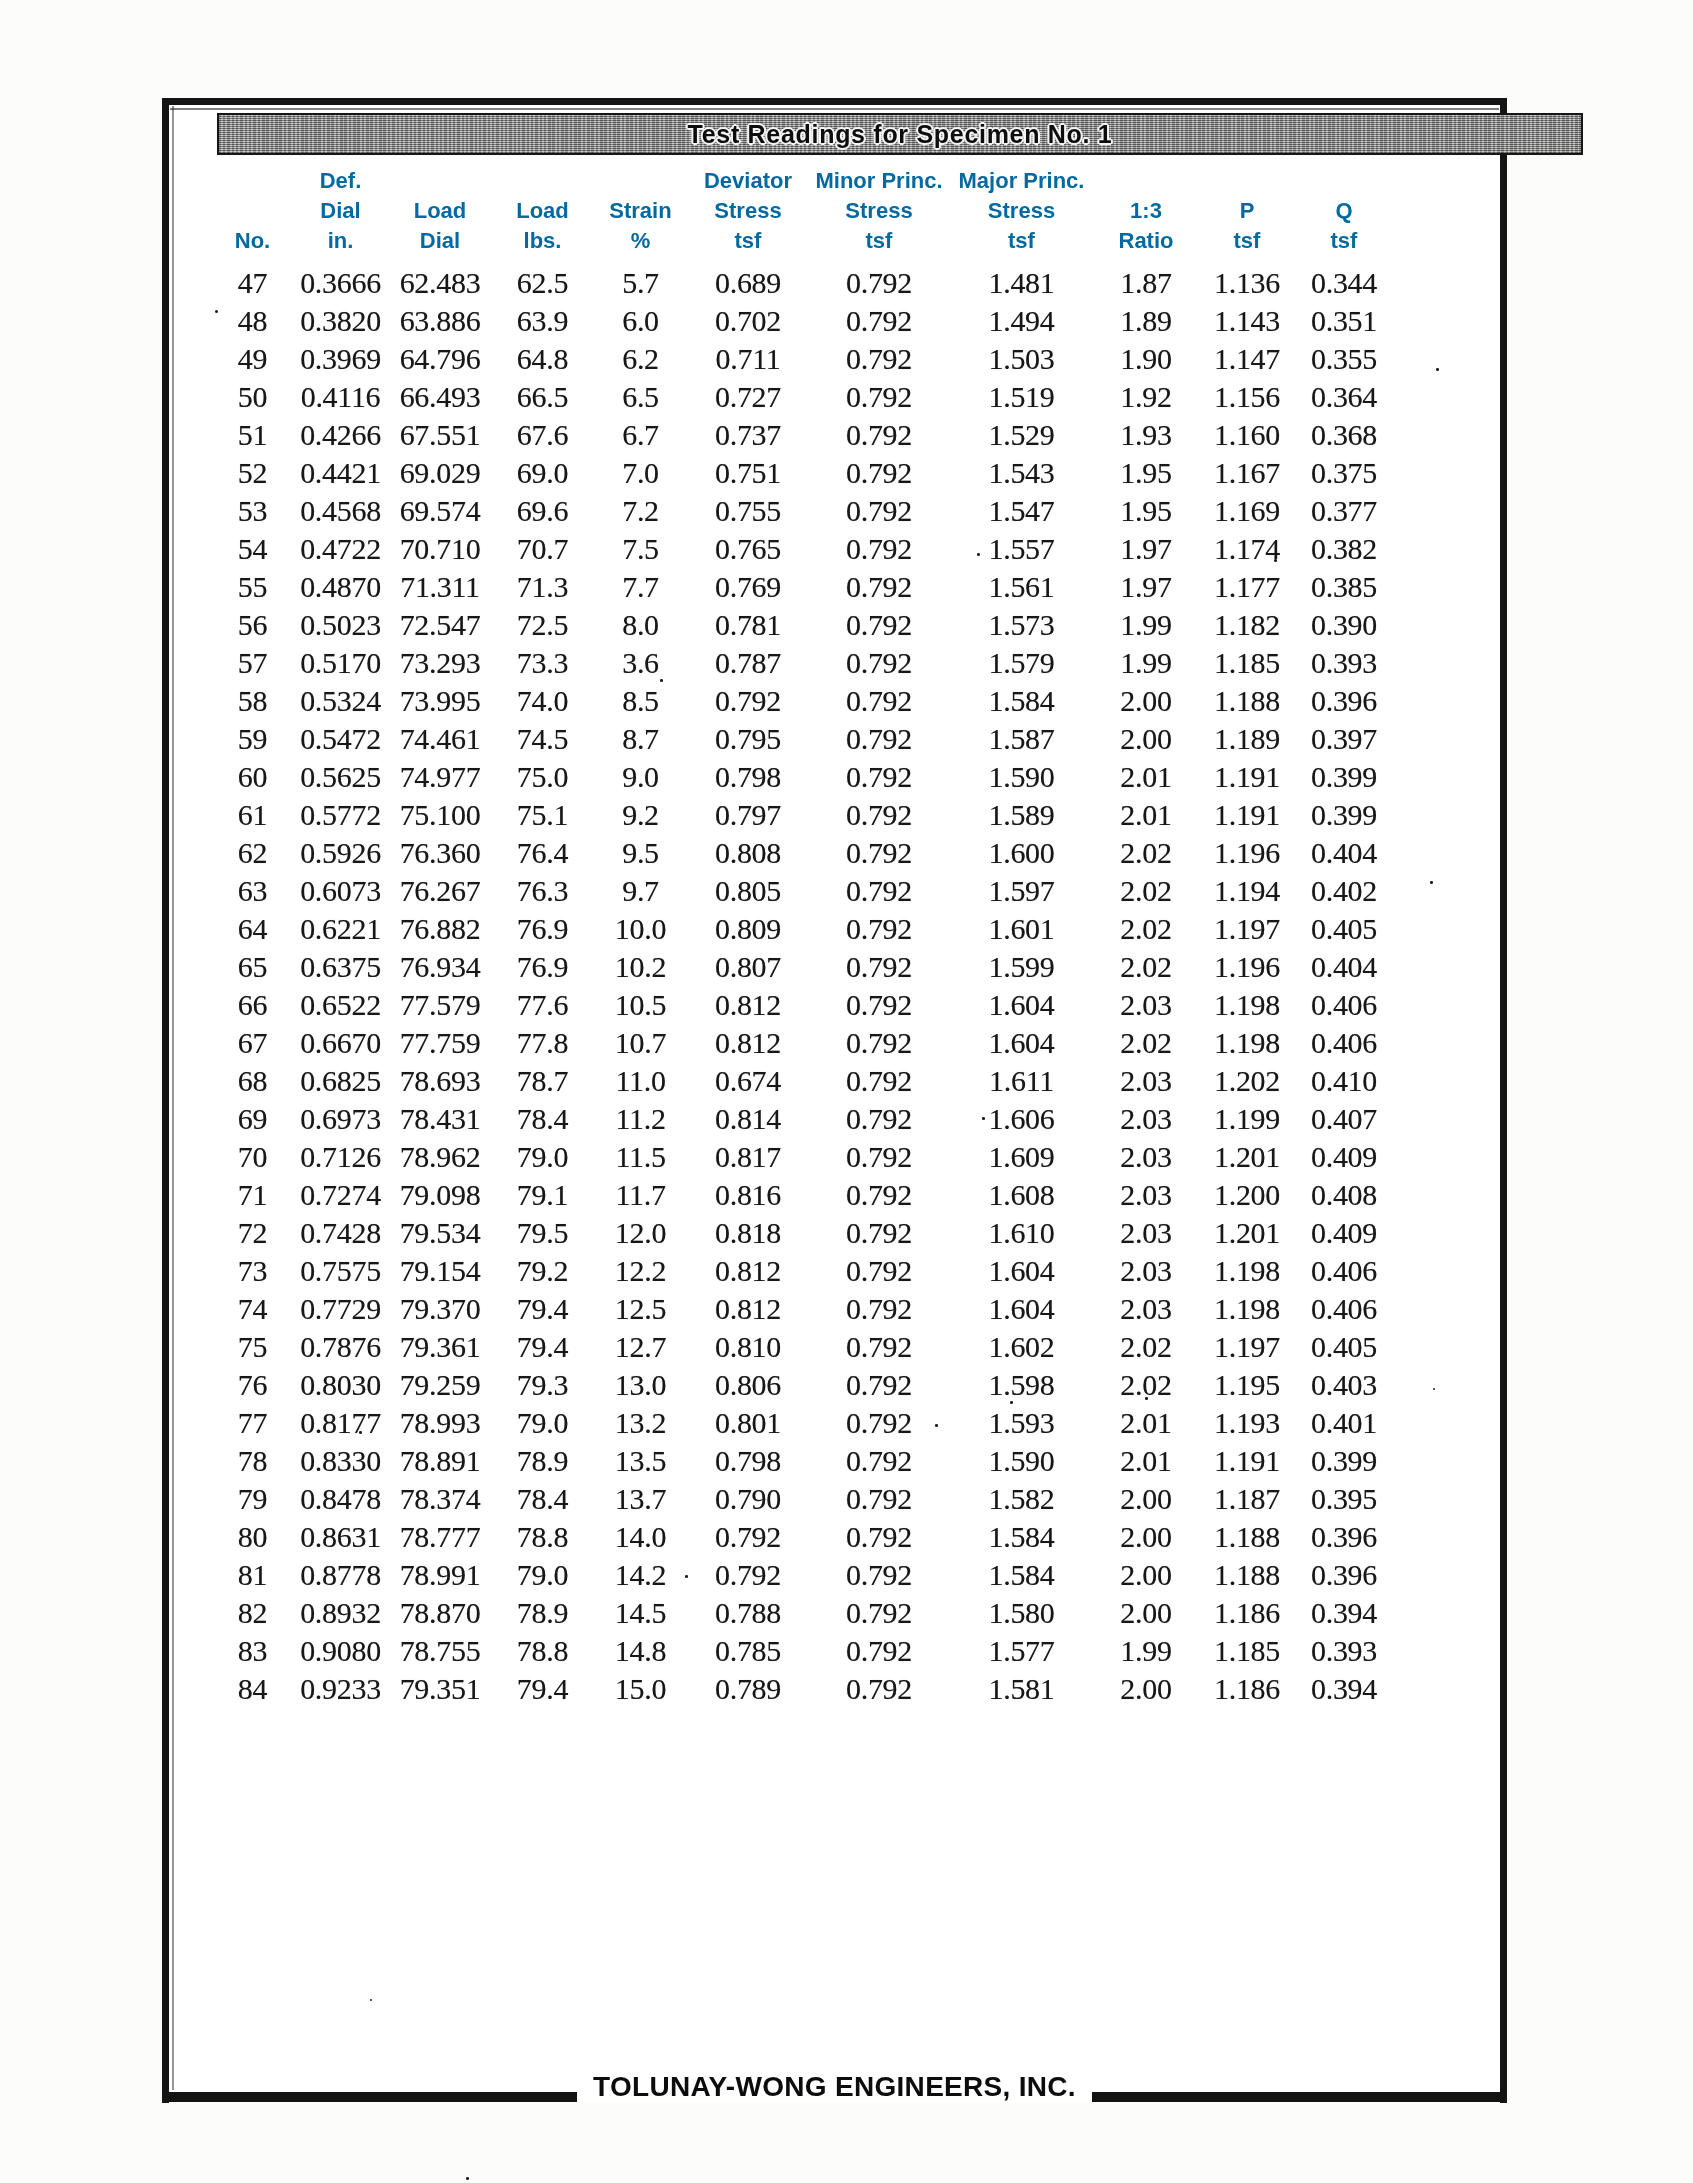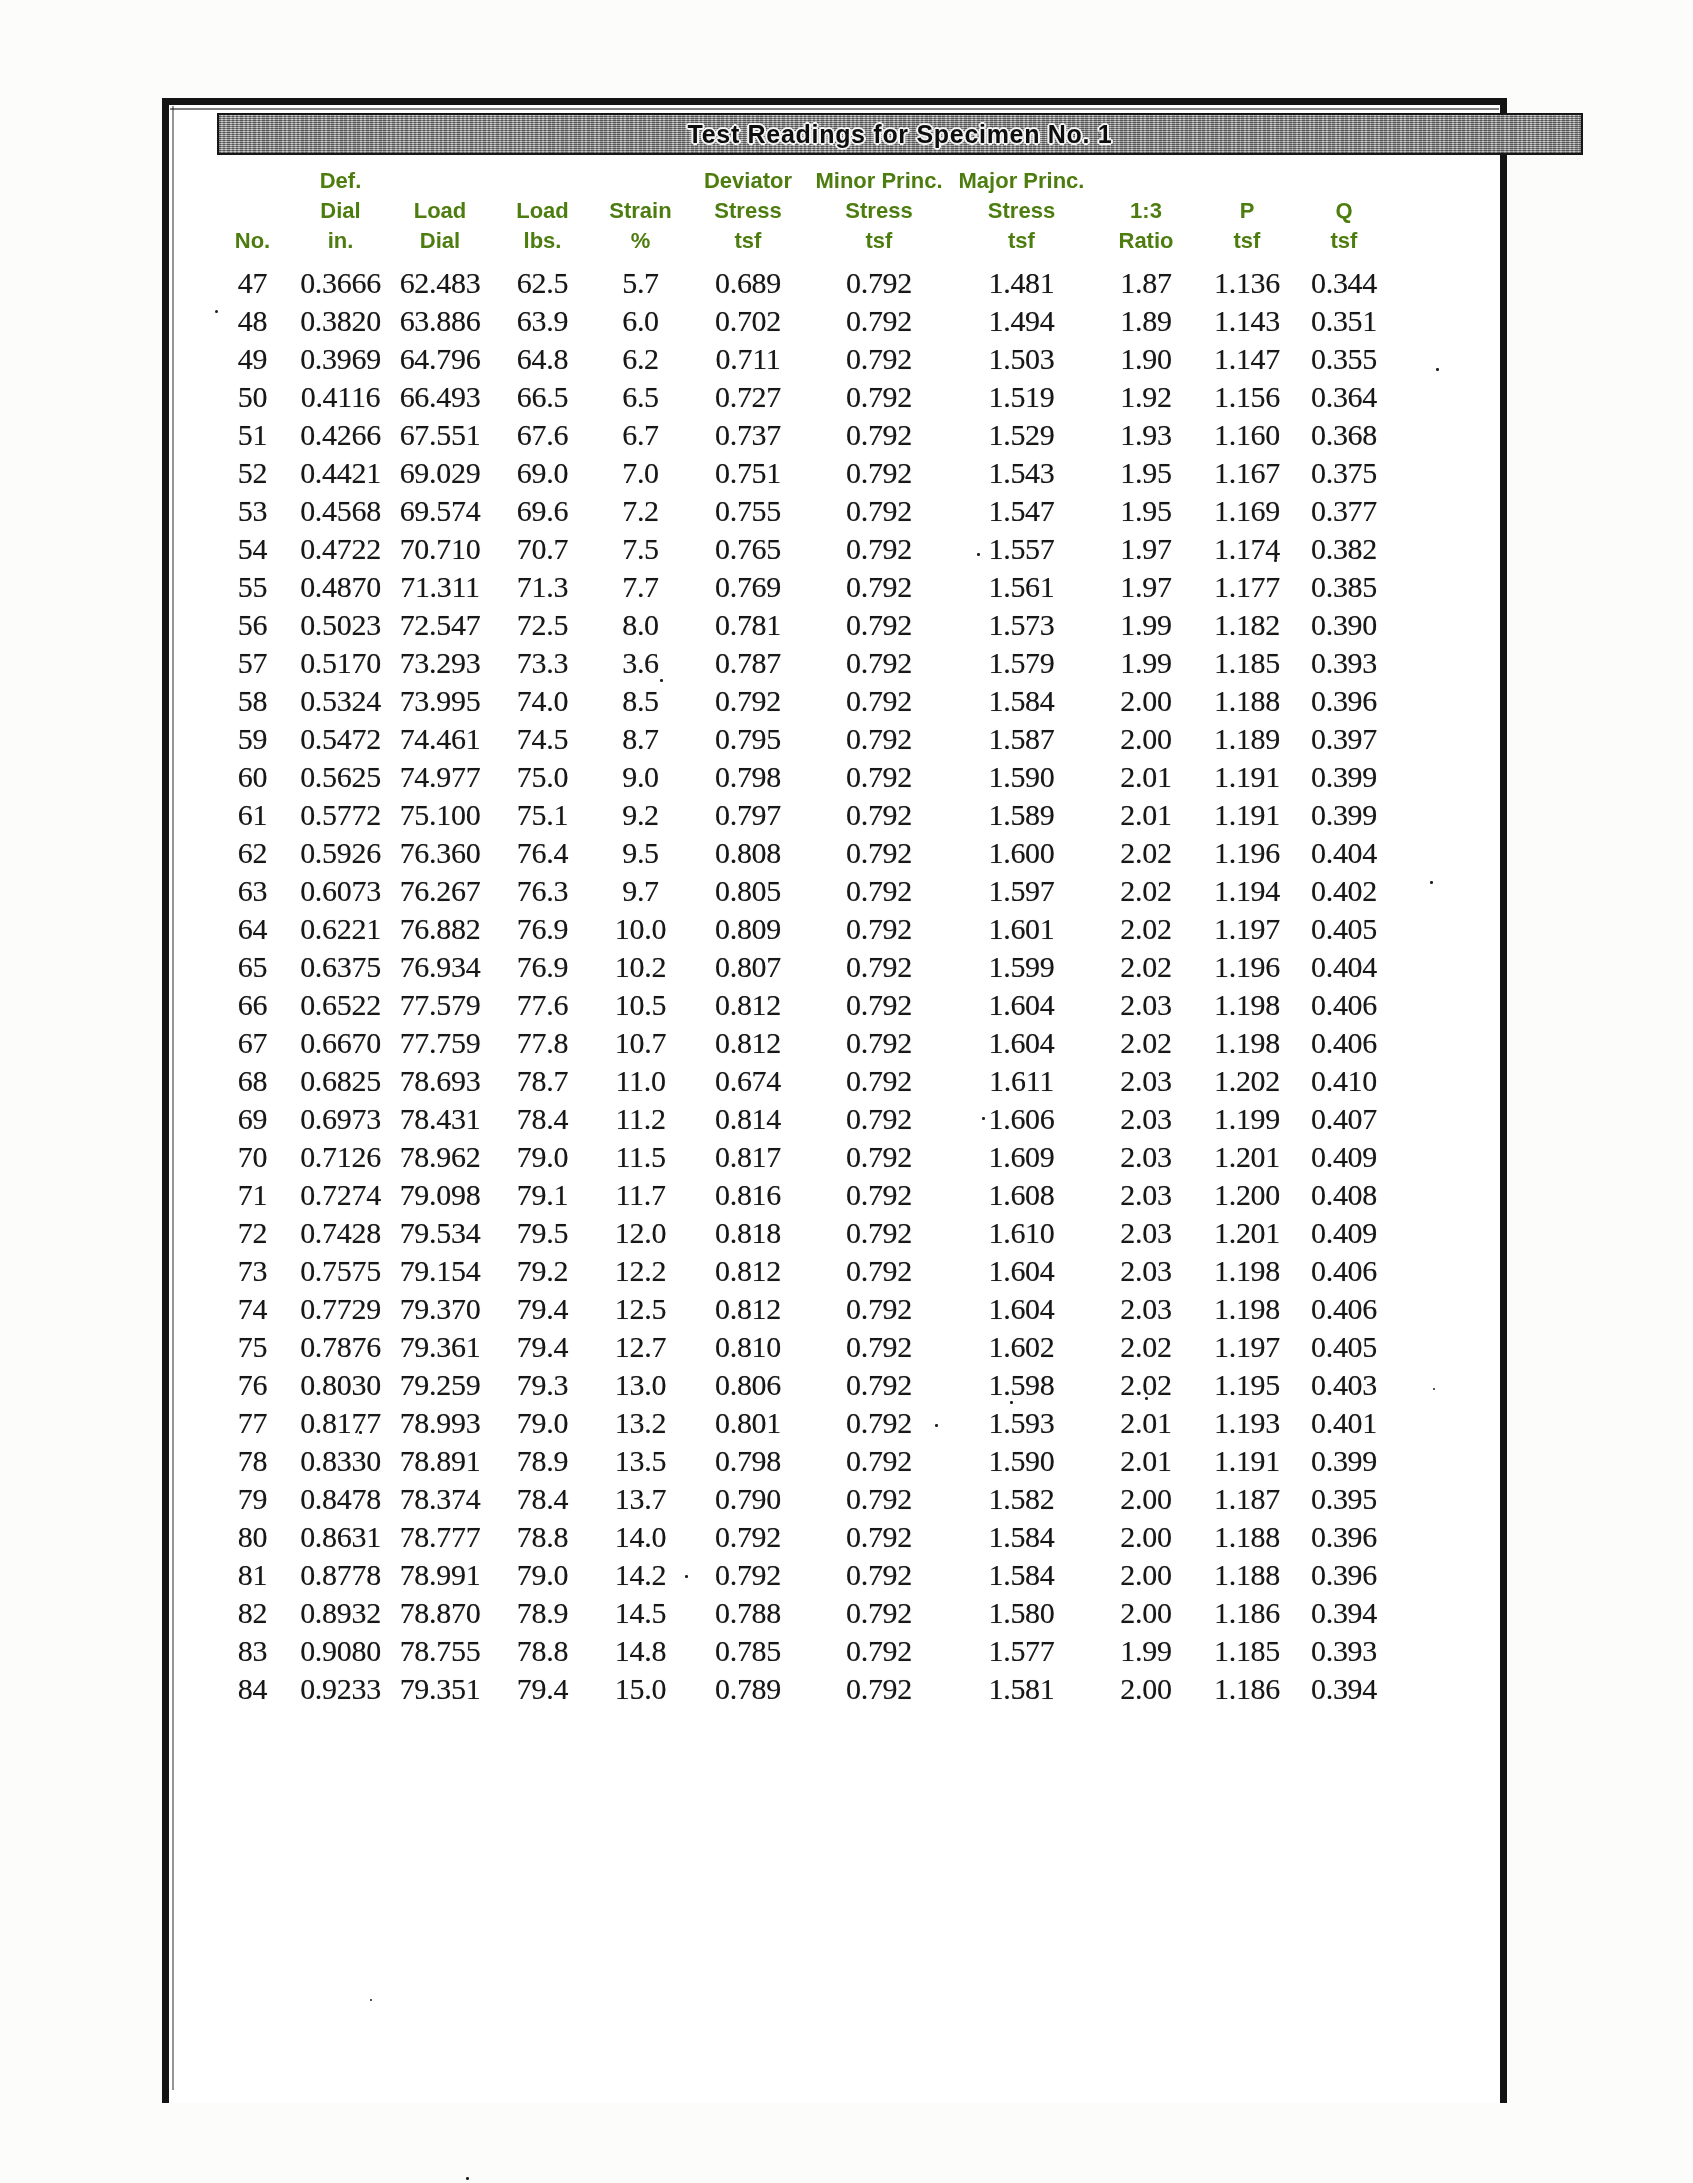--- a/index.html
+++ b/index.html
@@ -50,21 +50,21 @@
   }
   
   .tbl-header, .tbl-body{
     position:absolute;left:42px;
     display:grid;
     grid-template-columns:83px 93px 106px 99px 97px 118px 144px 141px 108px 94px 100px;
   }
   .tbl-header{top:61px;}
   .hcell{
     text-align:center;font-weight:bold;font-size:22px;line-height:30px;
-    color:#4d7c0f;white-space:nowrap;
+    color:#0369a1;white-space:nowrap;
   }
   .hline{height:30px;}
   .tbl-body{top:159px;grid-auto-rows:38px;}
   .trow{display:contents;}
   .cell{
     font-family:"Liberation Serif", serif;
     font-size:30px;line-height:38px;
     text-align:center;color:#171717;
     letter-spacing:-0.3px;white-space:nowrap;
     text-shadow:0 0 0.7px rgba(10,10,10,.45);
@@ -183,20 +183,25 @@
       <div class="trow"><div class="cell">77</div><div class="cell">0.8177</div><div class="cell">78.993</div><div class="cell">79.0</div><div class="cell">13.2</div><div class="cell">0.801</div><div class="cell">0.792</div><div class="cell">1.593</div><div class="cell">2.01</div><div class="cell">1.193</div><div class="cell">0.401</div></div>
       <div class="trow"><div class="cell">78</div><div class="cell">0.8330</div><div class="cell">78.891</div><div class="cell">78.9</div><div class="cell">13.5</div><div class="cell">0.798</div><div class="cell">0.792</div><div class="cell">1.590</div><div class="cell">2.01</div><div class="cell">1.191</div><div class="cell">0.399</div></div>
       <div class="trow"><div class="cell">79</div><div class="cell">0.8478</div><div class="cell">78.374</div><div class="cell">78.4</div><div class="cell">13.7</div><div class="cell">0.790</div><div class="cell">0.792</div><div class="cell">1.582</div><div class="cell">2.00</div><div class="cell">1.187</div><div class="cell">0.395</div></div>
       <div class="trow"><div class="cell">80</div><div class="cell">0.8631</div><div class="cell">78.777</div><div class="cell">78.8</div><div class="cell">14.0</div><div class="cell">0.792</div><div class="cell">0.792</div><div class="cell">1.584</div><div class="cell">2.00</div><div class="cell">1.188</div><div class="cell">0.396</div></div>
       <div class="trow"><div class="cell">81</div><div class="cell">0.8778</div><div class="cell">78.991</div><div class="cell">79.0</div><div class="cell">14.2</div><div class="cell">0.792</div><div class="cell">0.792</div><div class="cell">1.584</div><div class="cell">2.00</div><div class="cell">1.188</div><div class="cell">0.396</div></div>
       <div class="trow"><div class="cell">82</div><div class="cell">0.8932</div><div class="cell">78.870</div><div class="cell">78.9</div><div class="cell">14.5</div><div class="cell">0.788</div><div class="cell">0.792</div><div class="cell">1.580</div><div class="cell">2.00</div><div class="cell">1.186</div><div class="cell">0.394</div></div>
       <div class="trow"><div class="cell">83</div><div class="cell">0.9080</div><div class="cell">78.755</div><div class="cell">78.8</div><div class="cell">14.8</div><div class="cell">0.785</div><div class="cell">0.792</div><div class="cell">1.577</div><div class="cell">1.99</div><div class="cell">1.185</div><div class="cell">0.393</div></div>
       <div class="trow"><div class="cell">84</div><div class="cell">0.9233</div><div class="cell">79.351</div><div class="cell">79.4</div><div class="cell">15.0</div><div class="cell">0.789</div><div class="cell">0.792</div><div class="cell">1.581</div><div class="cell">2.00</div><div class="cell">1.186</div><div class="cell">0.394</div></div>
     </div>
 
+  <div class="footer">
+    <div class="bar"></div>
+    <span class="label">TOLUNAY-WONG ENGINEERS, INC.</span>
+    <div class="bar"></div>
+  </div>
 
 </div>
 
 <div class="speck" style="left:215px;top:310px;width:3.3px;height:3.3px;"></div>
 <div class="speck" style="left:977px;top:553px;width:2.6px;height:2.6px;"></div>
 <div class="speck" style="left:1274px;top:559px;width:2.6px;height:2.6px;"></div>
 <div class="speck" style="left:660px;top:679px;width:2.6px;height:2.6px;"></div>
 <div class="speck" style="left:982px;top:1117px;width:2.6px;height:2.6px;"></div>
 <div class="speck" style="left:1436px;top:368px;width:2.6px;height:2.6px;"></div>
 <div class="speck" style="left:1430px;top:881px;width:2.6px;height:2.6px;"></div>

